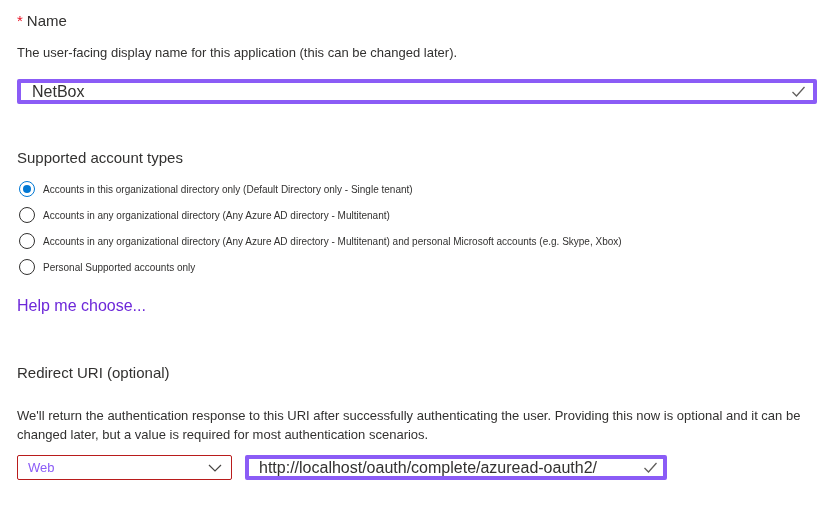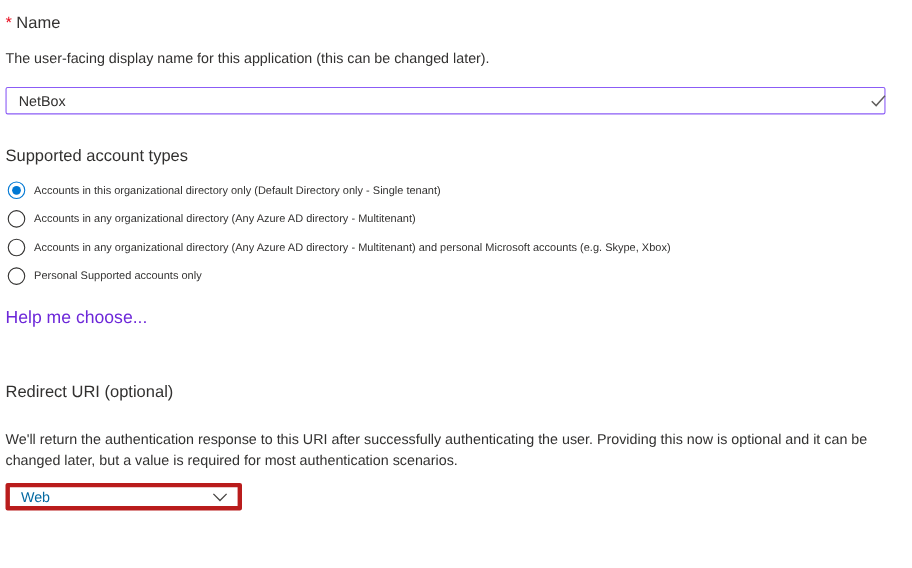--- a/index.html
+++ b/index.html
@@ -1,52 +1,52 @@
 <!DOCTYPE html>
 <html><head>
 <meta charset="utf-8">
 <style>
   html, body { margin: 0; padding: 0; background: #ffffff; }
   body { font-family: "Liberation Sans", sans-serif; color: #323130; }
   .page {
     position: relative;
     width: 829px; height: 516px;
     box-sizing: border-box;
-    padding: 0 14px 0 5px;
+    padding: 0 14px 0 17px;
     background: #ffffff;
     overflow: hidden;
   }
   .section-title {
     font-size: 15px; line-height: 20px; color: #323130; font-weight: 400;
   }
   .name-title { padding-top: 11px; }
   .required { color: #e81123; margin-right: 4px; }
   .desc {
     margin: 13px 0 0 0; font-size: 13px; line-height: 18px; color: #323130;
     max-width: 800px;
   }
   .input-wrap { position: relative; margin-top: 17px; }
   .text-input {
     box-sizing: border-box;
     height: 25px;
-    border: 1px solid #8b5cf6;
+    border: 4px solid #8b5cf6;
     border-radius: 2px;
     font-family: "Liberation Sans", sans-serif;
-    font-size: 13px; color: #323130;
+    font-size: 16px; color: #323130;
     padding: 0 30px 0 11px;
     outline: none;
     background: #fff;
     display: block;
   }
   .name-input { width: 800px; }
   .check {
     position: absolute; right: 9px; top: 50%; transform: translateY(-50%);
     line-height: 0;
   }
-  .account-title { margin-top: 28px; }
+  .account-title { margin-top: 44px; }
   .question { margin: 18px 0 0 0; font-size: 13px; line-height: 17px; color: #323130; }
   .radio-list { margin-top: 8px; padding-left: 2px; }
   .radio-row { display: flex; align-items: center; height: 26px; cursor: pointer; }
   .radio-circle {
     box-sizing: border-box;
     width: 16px; height: 16px; border-radius: 50%;
     border: 1px solid #323130; background: #fff;
     position: relative; flex: 0 0 auto;
   }
   .radio-dot {
@@ -66,25 +66,25 @@
     font-size: 16px; line-height: 16px;
     color: #6d28d9; text-decoration: none; cursor: pointer;
   }
   .redirect-title { margin-top: 48px; }
   .redirect-desc { margin-top: 23px; line-height: 19px; }
   .uri-controls { display: flex; margin-top: 11px; }
   .select-wrap {
     position: relative;
     box-sizing: border-box;
     width: 215px; height: 25px;
-    border: 4px solid #b91c1c; border-radius: 2px;
+    border: 1px solid #b91c1c; border-radius: 2px;
     background: #fff;
     display: flex; align-items: center;
     padding-left: 10px;
-    font-size: 13px; color: #0369a1;
+    font-size: 13px; color: #8b5cf6;
     cursor: pointer;
     margin-right: 13px;
   }
   .chevron {
     position: absolute; right: 9px; top: 50%; transform: translateY(-50%);
     line-height: 0;
   }
   .uri-input-wrap { margin-top: 0; }
   .uri-input { width: 422px; padding-left: 10px; }
 </style>
@@ -139,15 +139,23 @@
 
   <div class="uri-controls">
     <div class="select-wrap">
       <span>Web</span>
       <span class="chevron">
         <svg width="14" height="9" viewBox="0 0 14 9">
             <path d="M1 1.5 L7 7.5 L13 1.5" fill="none" stroke="#484644" stroke-width="1.2"></path>
           </svg>
       </span>
     </div>
+    <div class="input-wrap uri-input-wrap">
+      <input class="text-input uri-input" type="text" value="http://localhost/oauth/complete/azuread-oauth2/" style="">
+      <span class="check">
+        <svg width="15" height="13" viewBox="0 0 15 13">
+            <path d="M1.5 6.5 L5.5 10.5 L13.5 1.5" fill="none" stroke="#605e5c" stroke-width="1.3"></path>
+          </svg>
+      </span>
+    </div>
   </div>
 
 </div>
 
 </body></html>

